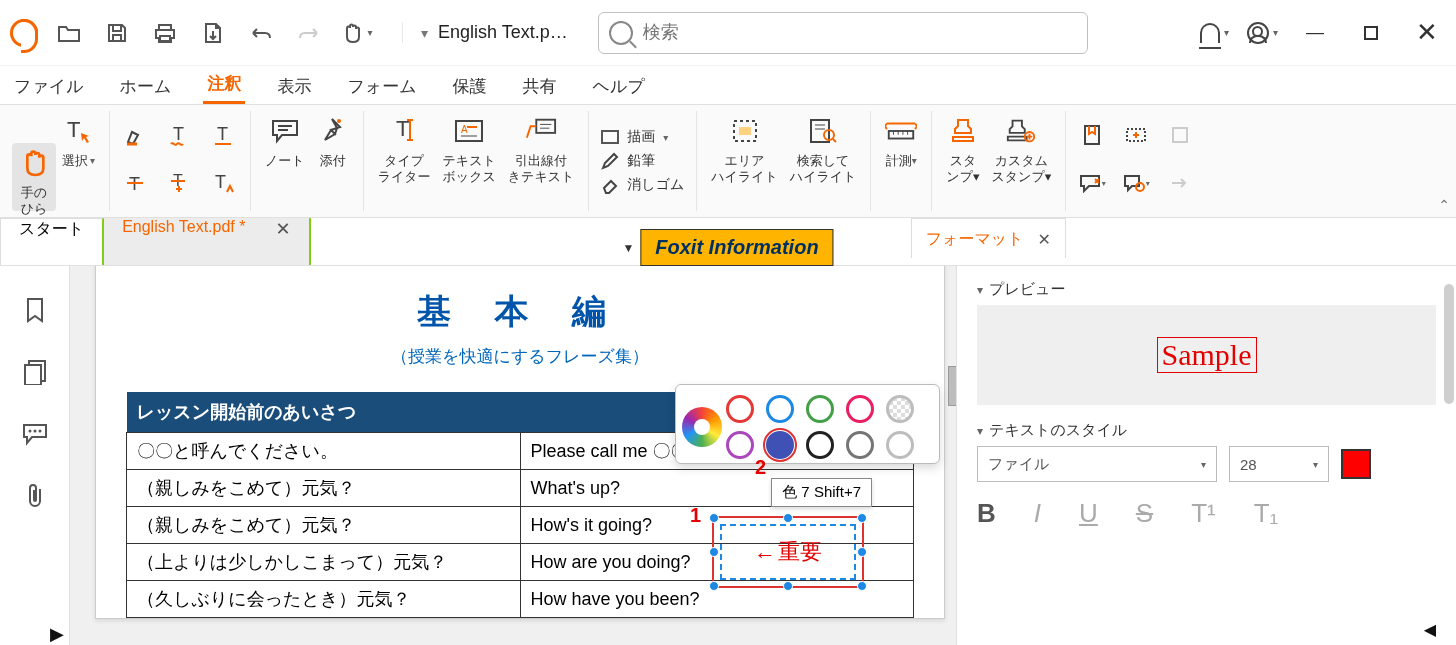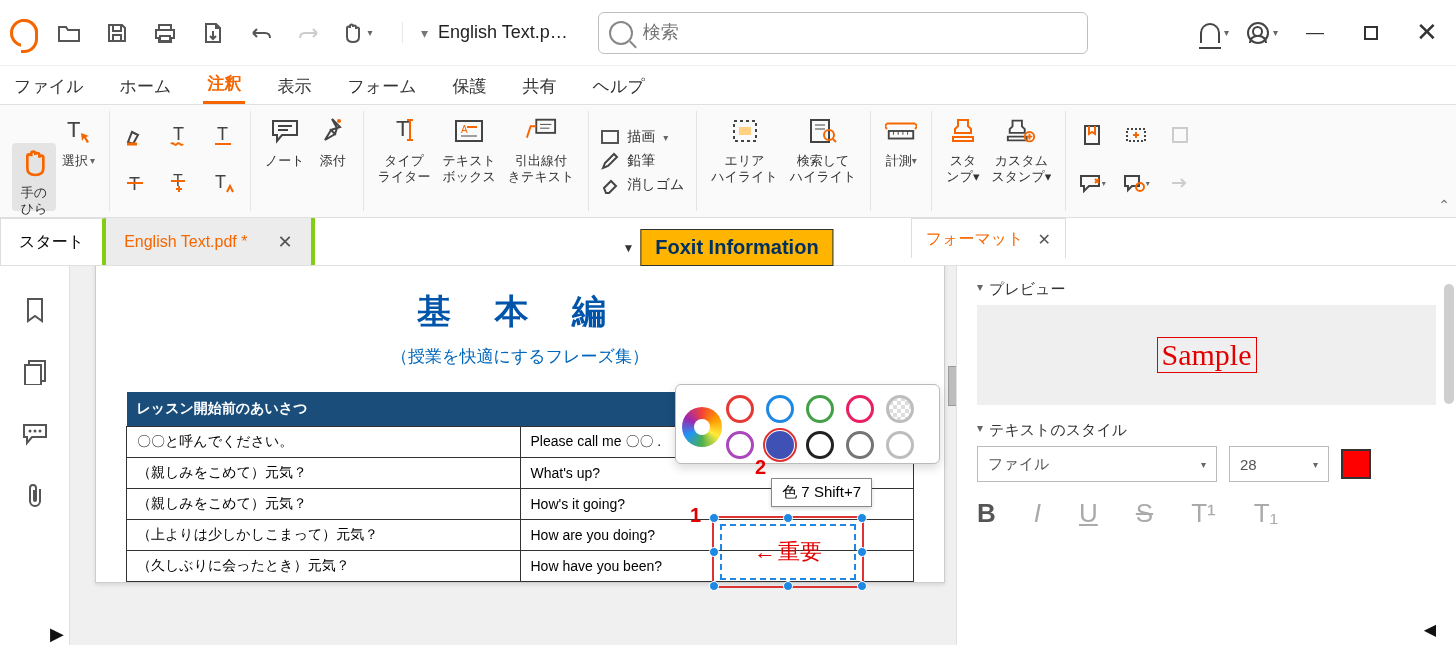--- a/index.html
+++ b/index.html
@@ -83,30 +83,30 @@
     color:#444;font-size:20px;border-radius:4px;}
   .draw-col{display:flex;flex-direction:column;gap:6px;justify-content:center;
     padding:0 4px;font-size:14px;color:#333;}
   .draw-row{display:flex;align-items:center;gap:8px;}
   .draw-row .sq{width:18px;height:14px;border:2px solid #555;}
   .ribbon-collapse{position:absolute;right:6px;bottom:4px;font-size:14px;color:#777;}
   
   
   .doctabs{display:flex;align-items:stretch;height:48px;border-bottom:1px solid var(--border);
     position:relative;}
-  .doctab{display:flex;align-items:center;padding:0 18px;font-size:16px;
-    border-right:4px solid #84cc16;background:var(--tab-grey);}
+  .doctab{display:flex;align-items:flex-start;padding:0 18px;font-size:16px;
+    border-right:2px solid #84cc16;background:var(--tab-grey);}
   .doctab.start{background:#fff;border-top:1px solid #ddd;border-left:1px solid #ddd;}
   .doctab.file{color:var(--orange);}
   .doctab .x{margin-left:30px;color:#555;font-size:18px;}
   .center-banner{position:absolute;left:50%;transform:translateX(-50%);bottom:-1px;
     display:flex;align-items:center;}
   .center-banner .tri{font-size:12px;color:#333;margin-right:6px;}
   .center-banner .bn{background:#ffb400;border:1px solid #333;
-    padding:6px 14px;font-weight:700;font-size:20px;
+    padding:6px 14px;font-weight:700;font-style:italic;font-size:20px;
     color:#003060;}
   .fmt-tab{position:absolute;right:390px;top:0;padding:10px 14px 8px;
     color:var(--orange);background:#fff;border-top:1px solid #ddd;
     border-left:1px solid #ddd;border-right:1px solid #ddd;display:flex;
     align-items:center;gap:14px;font-size:16px;}
   .fmt-tab .x{color:#555;}
   
   
   .workspace{display:flex;height:379px;}
   .leftbar{width:70px;background:#fff;border-right:1px solid var(--border);
@@ -117,21 +117,21 @@
   .leftbar .expand{position:absolute;bottom:0;left:50px;font-size:18px;color:#111;}
   
   .docview{flex:1;background:#f0f0f0;position:relative;overflow:hidden;}
   .scroll-thumb{position:absolute;right:-8px;top:100px;width:16px;height:40px;
     background:#bdbdbd;border:1px solid #999;border-radius:0;}
   .page{position:absolute;left:25px;top:-8px;width:850px;background:#fff;
     border:1px solid #ccc;box-shadow:0 2px 4px rgba(0,0,0,.1);padding:30px 30px 0;}
   .page .title{color:#0055aa;text-align:center;font-size:34px;
     font-weight:700;letter-spacing:.5em;}
   .page .sub{color:#0066bb;text-align:center;font-size:17px;margin-top:10px;}
-  table.phr{width:100%;border-collapse:collapse;margin-top:24px;font-size:14px;}
+  table.phr{width:100%;border-collapse:collapse;margin-top:24px;font-size:18px;}
   table.phr th{background:var(--blue-header);color:#fff;text-align:left;
     padding:8px 10px;font-weight:600;}
   table.phr td{border:1px solid #333;padding:6px 10px;}
   table.phr td.jp{width:50%;}
   
   
   .color-pop{position:absolute;right:16px;top:118px;width:265px;height:80px;
     background:#fff;border:1px solid #bbb;border-radius:6px;
     box-shadow:0 4px 10px rgba(0,0,0,.15);padding:8px 10px;
     display:grid;grid-template-columns:repeat(5,32px) 1fr;
@@ -163,21 +163,21 @@
   .h-bm{left:calc(50% - 5px);bottom:-5px;} .h-br{right:-5px;bottom:-5px;}
   .annot-text{color:#e30000;font-size:22px;}
   .annot-text::before{content:"←";margin-right:2px;}
   
   
   .format-panel{width:500px;border-left:1px solid var(--border);background:#fff;
     padding:14px 20px 0;overflow:hidden;position:relative;display:flex;
     flex-direction:column;gap:16px;}
   .fp-scroll{position:absolute;right:2px;top:18px;width:10px;height:120px;
     background:#cfcfcf;border-radius:5px;}
-  .section-h{font-size:15px;color:#333;display:flex;align-items:flex-start;gap:6px;}
+  .section-h{font-size:15px;color:#333;display:flex;align-items:center;gap:6px;}
   .section-h::before{content:"▾";font-size:12px;color:#666;}
   .preview-box{height:100px;background:#efefef;display:flex;align-items:center;
     justify-content:center;margin-top:6px;}
   .sample{border:1px solid #e30000;color:#e30000;font-size:30px;
     font-family:"Times New Roman",serif;padding:0 4px;}
   .style-row{display:flex;gap:12px;align-items:center;margin-top:6px;}
   .sel-box{height:36px;border:1px solid #bbb;display:flex;align-items:center;
     justify-content:space-between;padding:0 10px;font-size:15px;color:#555;}
   .sel-font{width:240px;} .sel-size{width:100px;}
   .color-sq{width:30px;height:30px;background:#ff0000;border:2px solid #333;}

